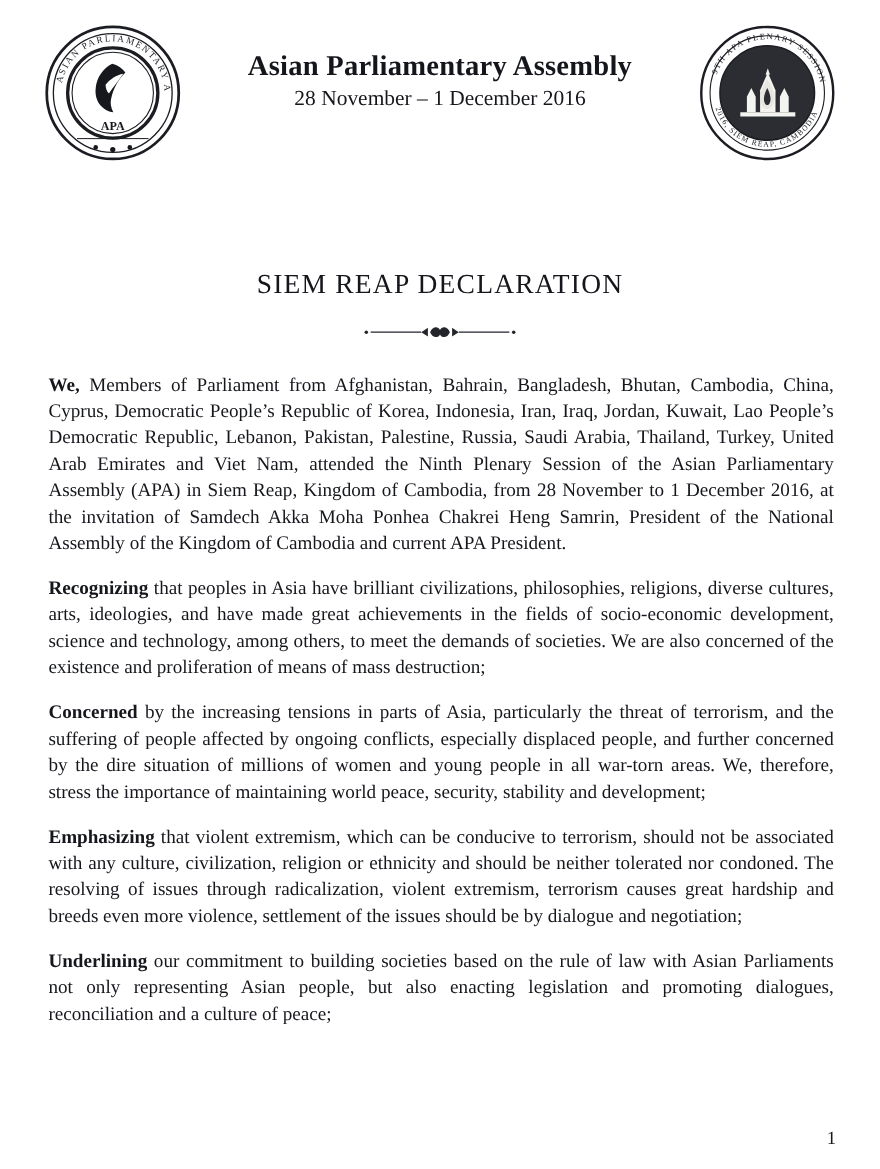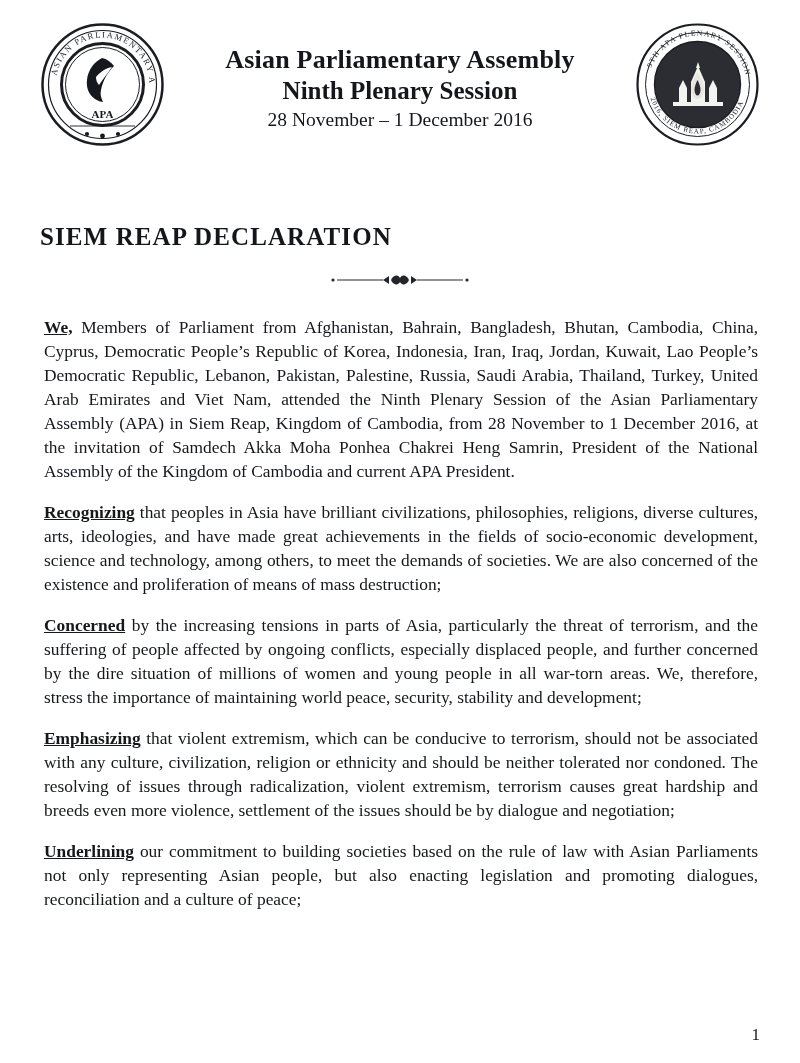--- a/index.html
+++ b/index.html
@@ -58,24 +58,25 @@
     color: #14161b;
   }
   .header-line {
     font-size: 19.5px;
     line-height: 1.42;
     color: #14161b;
   }
 
   
   .doc-title {
+    text-align: center;
     font-size: 25px;
-    font-weight: bold;
+    font-weight: normal;
     letter-spacing: 1.1px;
-    margin-top: 40px;
+    margin-top: 62px;
     color: #14161b;
   }
   .divider {
     margin: 20px auto 0 auto;
     width: 150px;
     height: 18px;
     position: relative;
     color: #23252b;
   }
   .divider svg { display: block; margin: 0 auto; }
@@ -90,21 +91,20 @@
     line-height: 1.38;
     text-align: justify;
     text-justify: inter-word;
     margin: 0 0 17px 0;
     color: #15171c;
     hyphens: none;
   }
   p.para:last-child { margin-bottom: 0; }
   .lead {
     font-weight: bold;
-    text-decoration: underline;
   }
 
   
   .page-number {
     position: absolute;
     right: 40px;
     bottom: 18px;
     font-size: 17px;
     color: #15171c;
   }
@@ -134,21 +134,20 @@
           <circle cx="47" cy="112" r="2.1"></circle>
           <circle cx="62.5" cy="114" r="2.4"></circle>
           <circle cx="78" cy="112" r="2.1"></circle>
         </g>
         <path d="M30 104 L95 104" stroke="#16181d" stroke-width="0.9" fill="none"></path>
       </svg>
     </div>
 
     <div class="header-text">
       <div class="header-title">Asian Parliamentary Assembly</div>
-      <div class="header-sub">Ninth Plenary Session</div>
       <div class="header-line">28 November – 1 December 2016</div>
     </div>
 
     <div class="seal">
       <svg width="125" height="125" viewBox="0 0 125 125" aria-hidden="true">
         <circle cx="62.5" cy="62.5" r="60" fill="#ffffff" stroke="#1b1d22" stroke-width="2.2"></circle>
         <circle cx="62.5" cy="62.5" r="52" fill="#ffffff" stroke="#1b1d22" stroke-width="1"></circle>
         <circle cx="62.5" cy="62.5" r="43" fill="#2b2d33"></circle>
         <circle cx="62.5" cy="62.5" r="43" fill="none" stroke="#1b1d22" stroke-width="1.4"></circle>
         <path id="sesTop" d="M 62.5,62.5 m -49,0 a 49,49 0 0 1 98,0" fill="none"></path>

